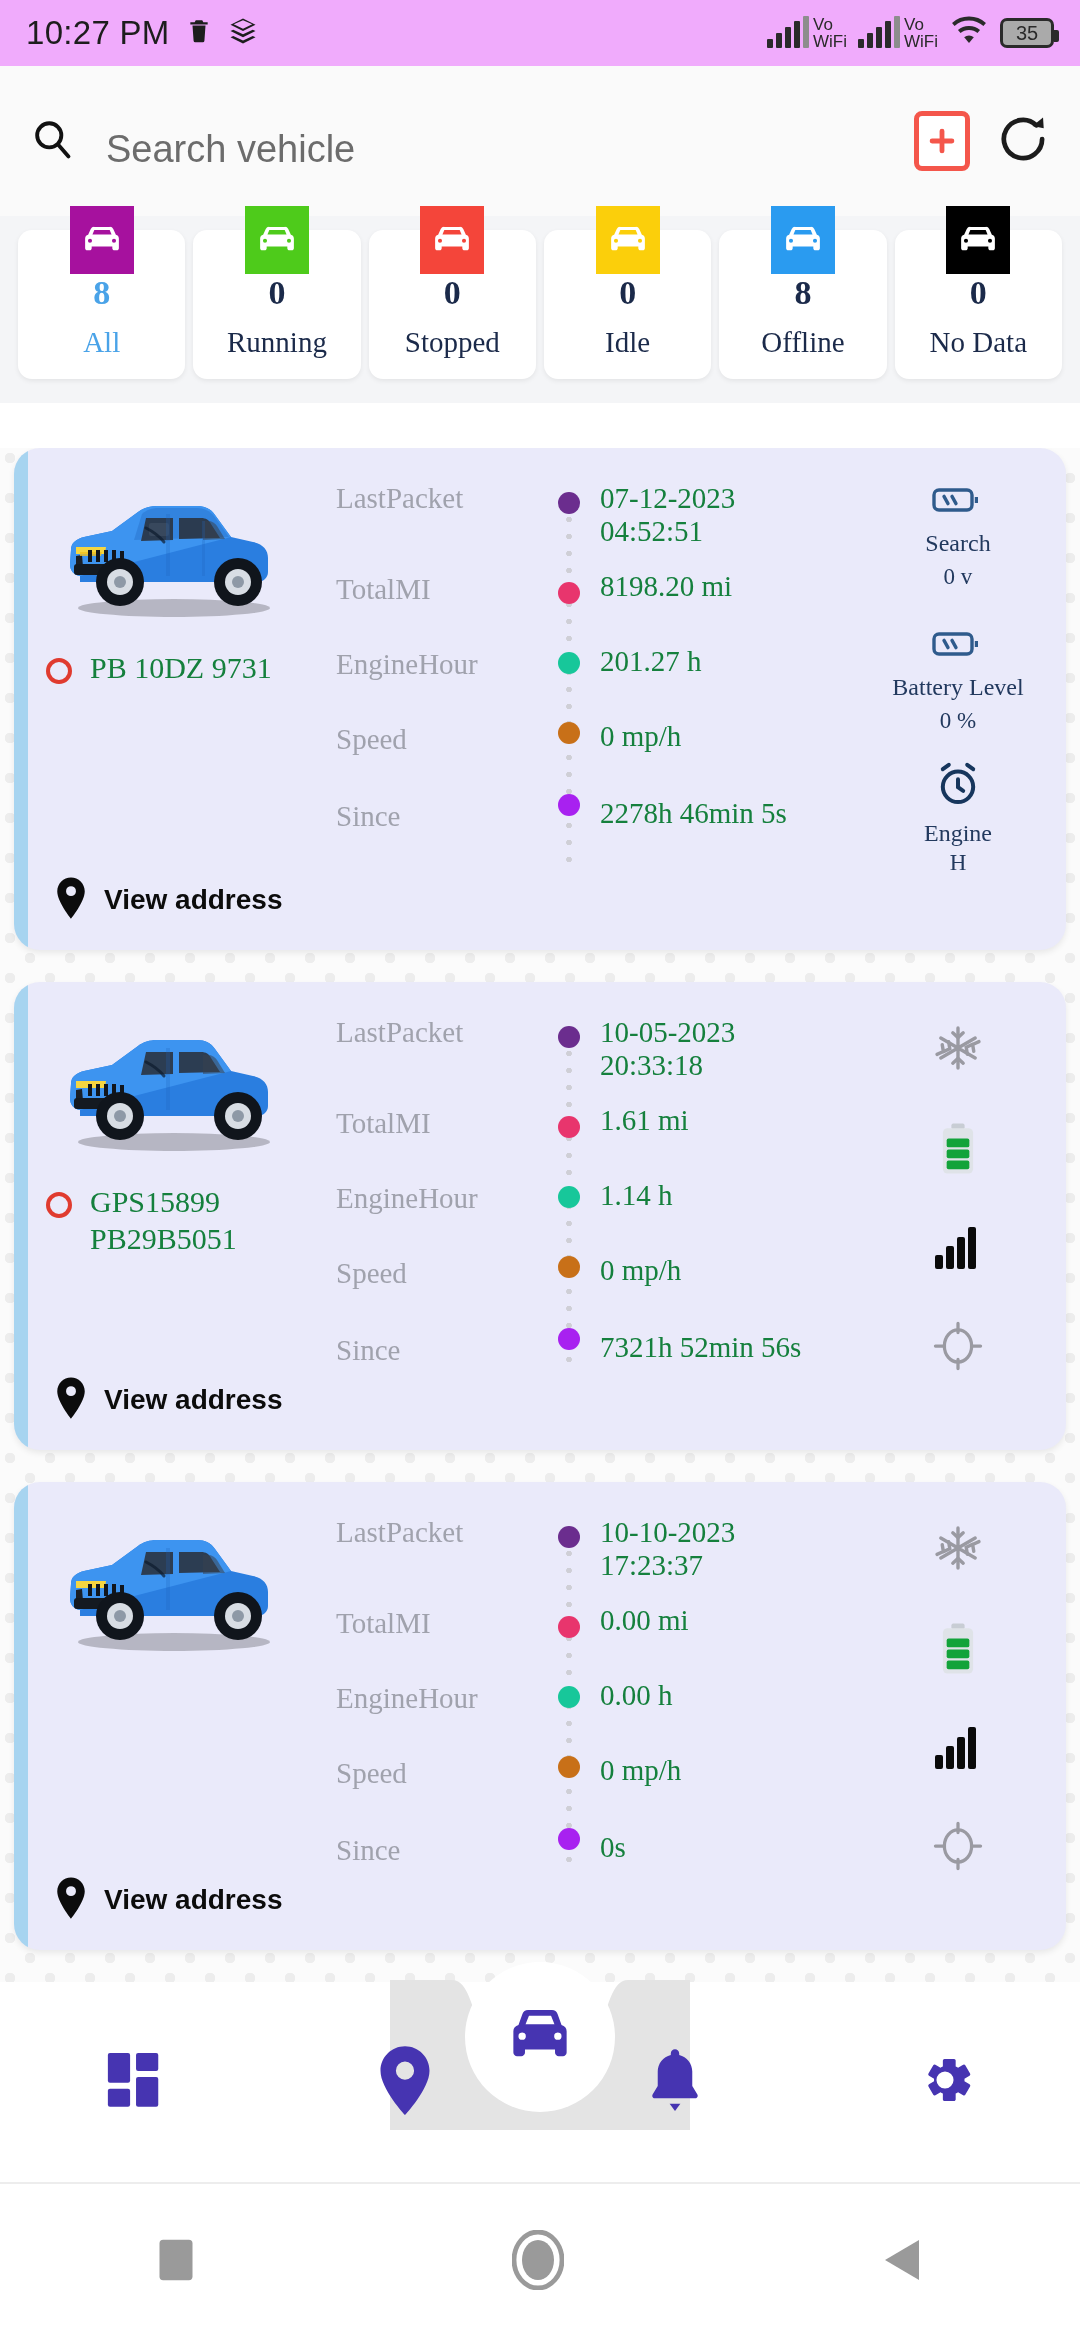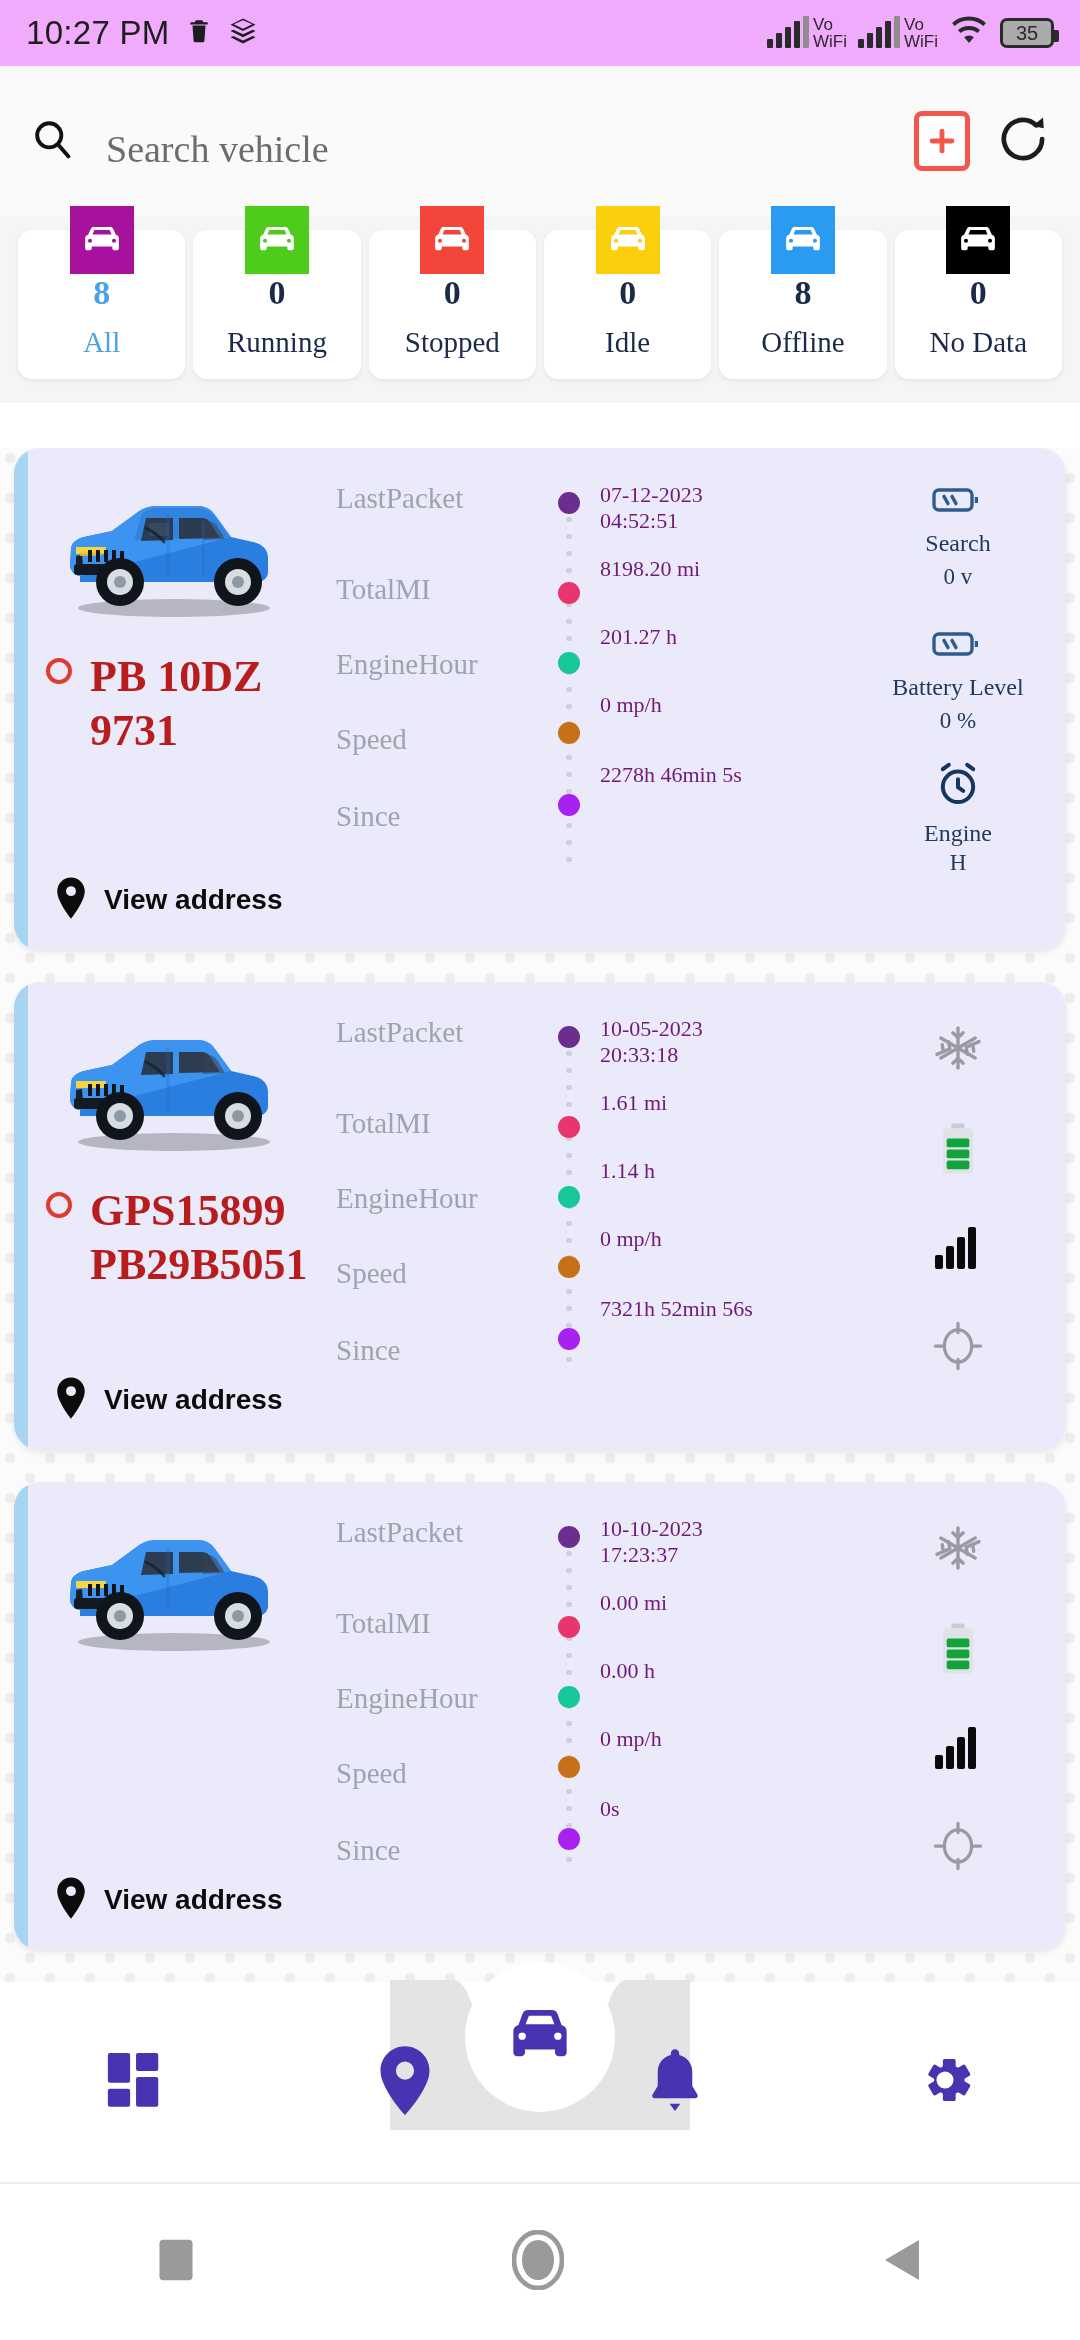--- a/index.html
+++ b/index.html
@@ -42,21 +42,21 @@
   }
 
   
   .header{
     height:150px; background:#fafafa; display:flex; align-items:center;
     padding:0 30px; gap:26px;
   }
   .search-wrap{ flex:1; display:flex; align-items:center; gap:32px; }
   .search-input{
     border:none; background:transparent; outline:none;
-    font-family:Liberation Serif, serif; font-size:38px; color:#14532d;
+    font-family:Liberation Sans, sans-serif; font-size:38px; color:#14532d;
     width:100%;
     margin-top:16px;
   }
   .search-input::placeholder{ color:#6c6c6c; }
   .hdr-divider{ position:absolute; left:80px; right:80px; top:222px; height:2px; background:#e6e6e6; }
   .add-btn{
     width:56px; height:60px; border:5px solid #f4564b; border-radius:8px;
     display:flex; align-items:center; justify-content:center; background:#fff;
     cursor:pointer;
   }
@@ -101,40 +101,40 @@
     background:#a7d4f0;
   }
   .card-body{ display:flex; padding:28px 20px 0 26px; }
   .veh-col{ width:296px; display:flex; flex-direction:column; flex-shrink:0; }
   .veh-img{ margin:14px 0 0 6px; }
   .veh-id-row{ display:flex; align-items:flex-start; gap:18px; margin-top:26px; padding-left:6px; }
   .dot-ring{
     width:26px; height:26px; border:4px solid #e03b2f; border-radius:50%;
     flex-shrink:0; margin-top:8px;
   }
-  .veh-id{ font-size:44px; font-weight:bold; color:#b91c1c; line-height:1.22; }
+  .veh-id{ font-size:30px; font-weight:normal; color:#15803d; line-height:1.22; }
 
   .spec-col{ flex:1; display:flex; padding-top:6px; min-width:0; }
   .spec-labels{ width:216px; flex-shrink:0; }
   .spec-labels div{ color:#a0a2ad; font-size:29px; }
   .timeline{
     width:34px; position:relative; flex-shrink:0; display:flex;
     flex-direction:column; align-items:center;
   }
   .tl-line{
     position:absolute; left:50%; transform:translateX(-50%); top:12px; bottom:12px;
     width:6px;
     background-image:radial-gradient(circle, #cfcfd6 2.6px, transparent 3px);
     background-size:6px 17px;
   }
   .tl-dot{
     width:22px; height:22px; border-radius:50%; position:relative; z-index:1;
   }
   .spec-vals{ flex:1; min-width:0; padding-left:14px; }
-  .spec-vals div{ color:#701a75; font-size:22px; white-space:nowrap; }
+  .spec-vals div{ color:#15803d; font-size:29px; white-space:nowrap; }
 
   .status-col{
     width:176px; flex-shrink:0; display:flex; flex-direction:column;
     align-items:center; padding-top:8px;
   }
   .stat-item{ display:flex; flex-direction:column; align-items:center; }
   .stat-label{ font-size:24px; color:#22395e; text-align:center; line-height:1.25; }
   .stat-val{ font-size:23px; color:#22395e; }
 
   .addr-row{

